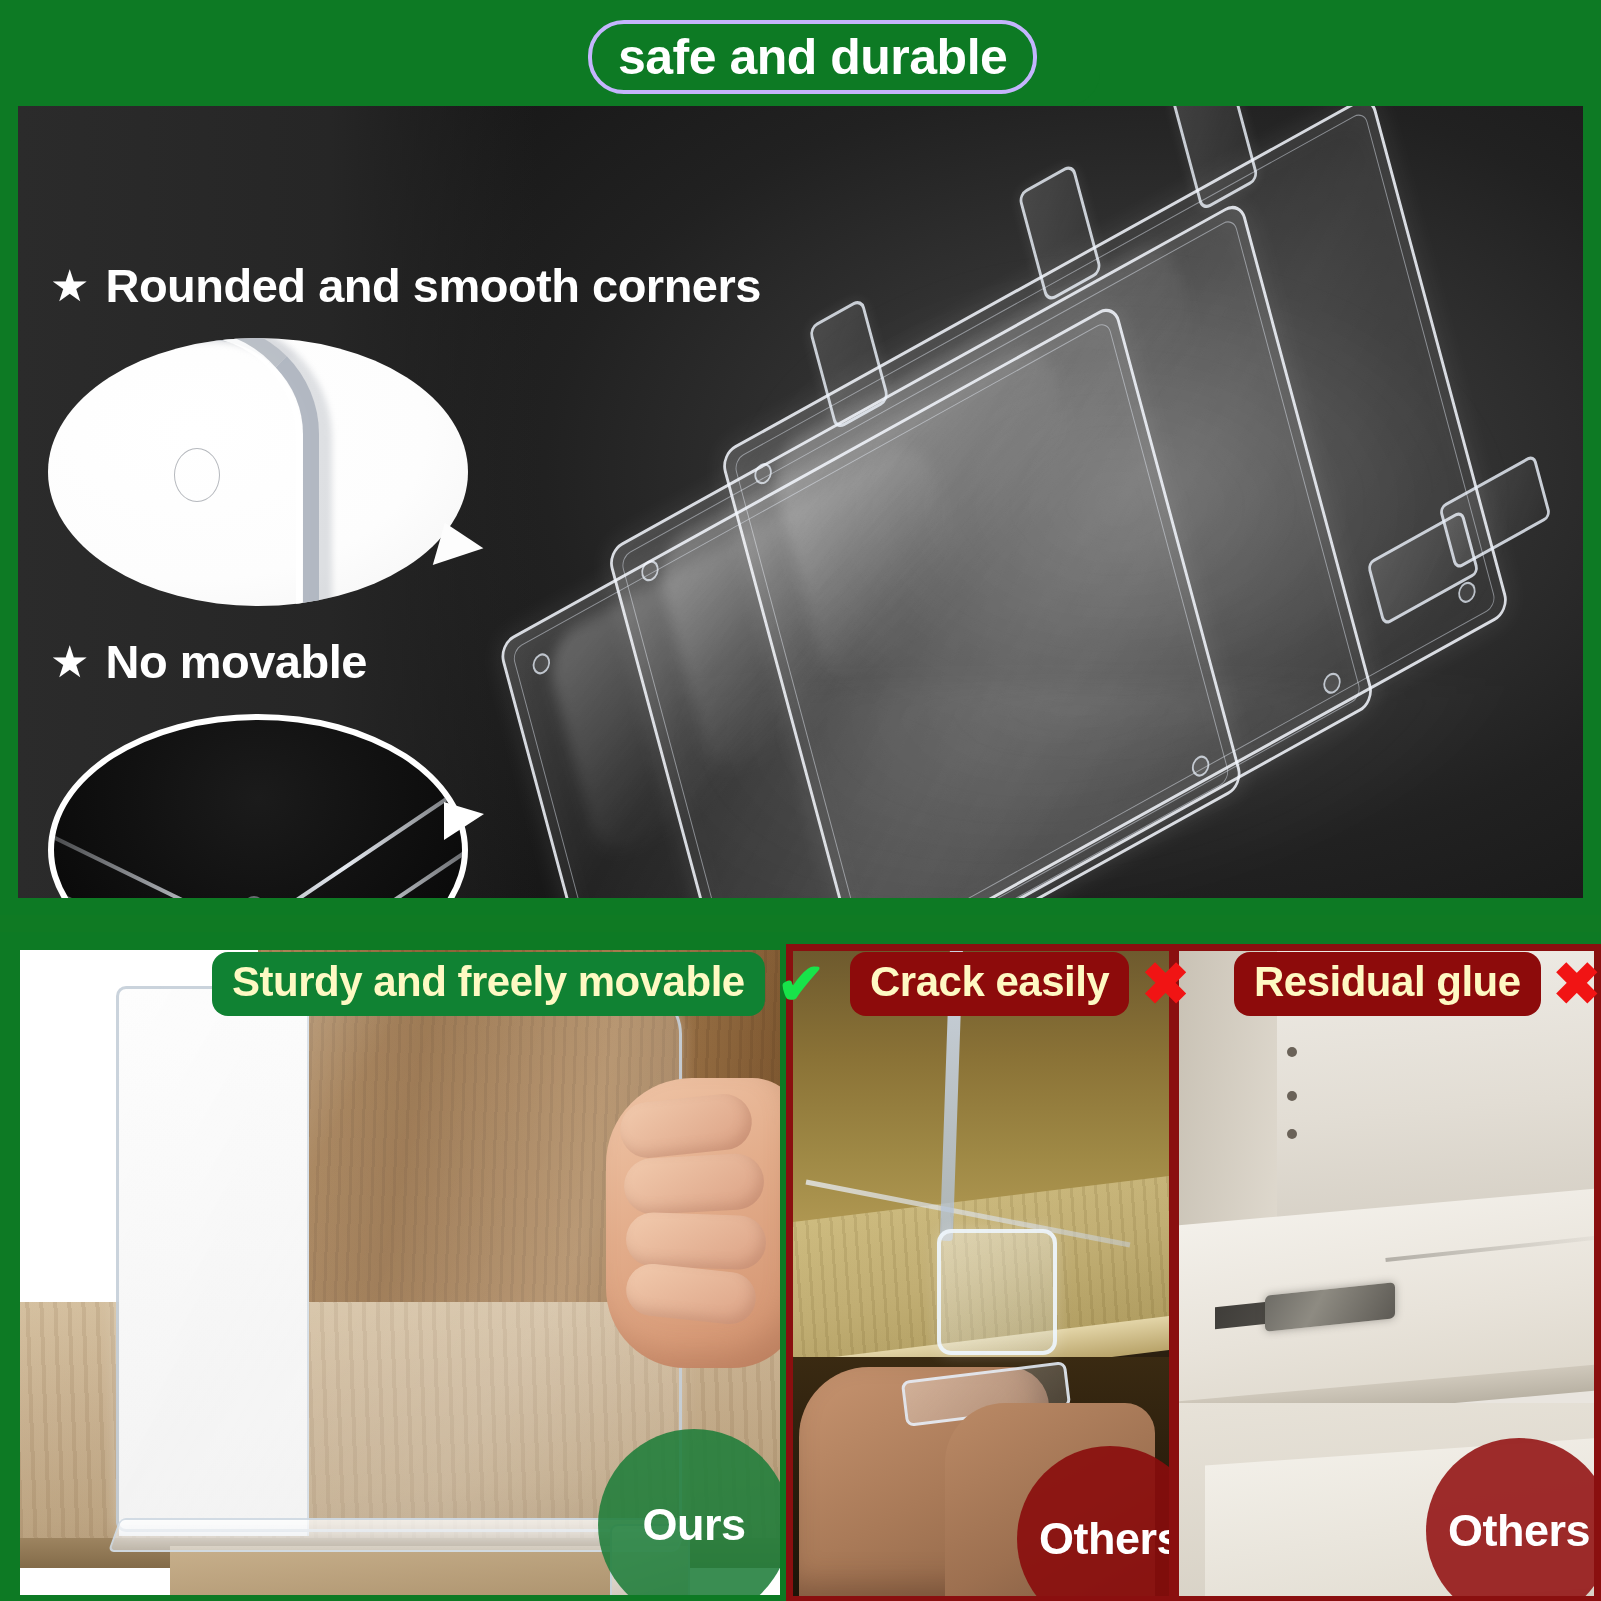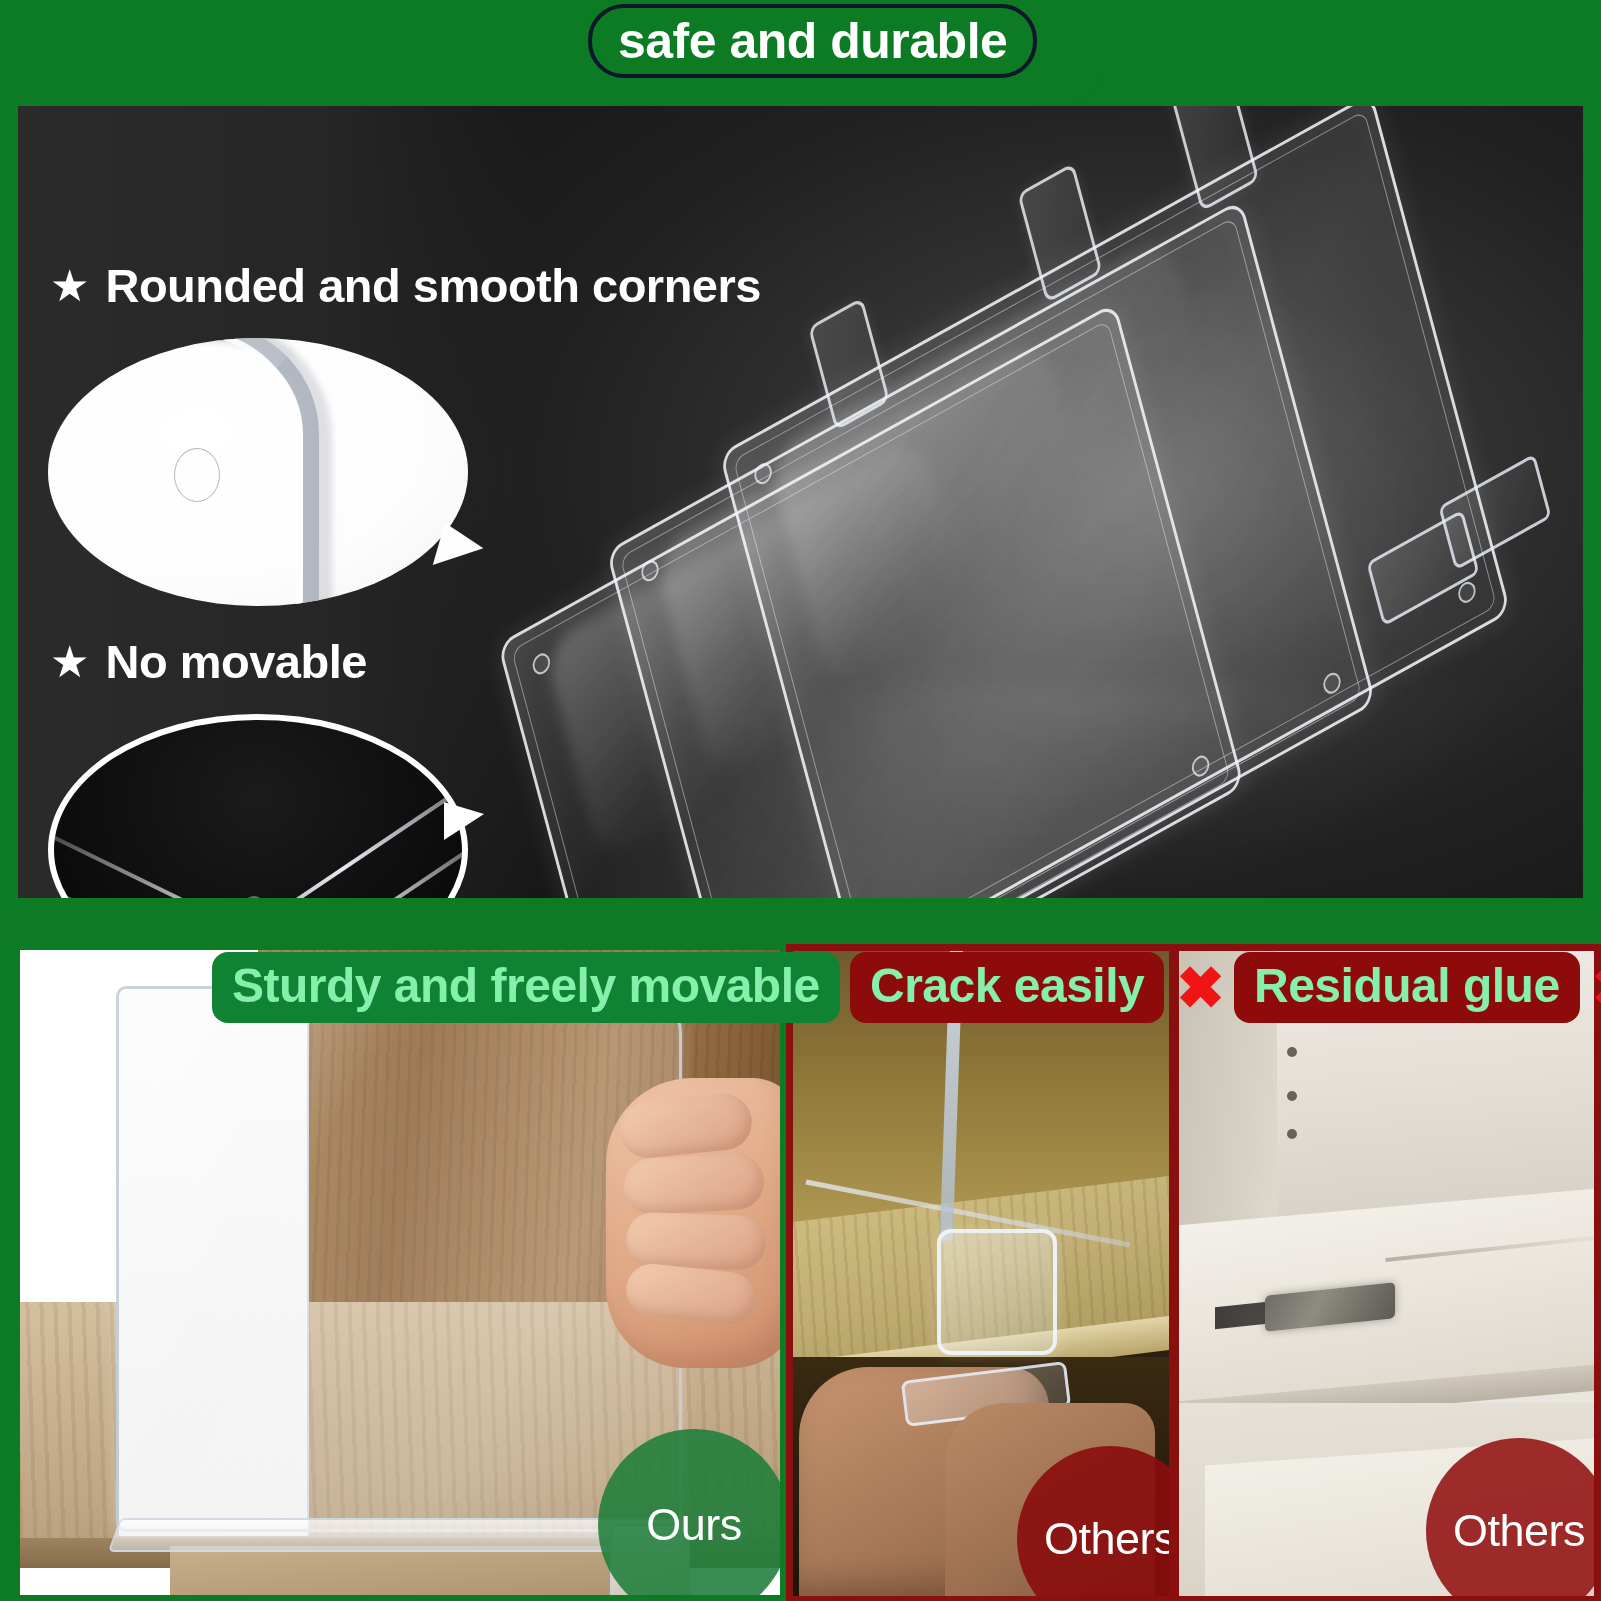--- a/index.html
+++ b/index.html
@@ -12,22 +12,22 @@
     background:
       radial-gradient(ellipse 1000px 650px at 72% 46%, #4a4a4a 0%, #333 30%, #212121 60%, #141414 100%);
     overflow:hidden;}
   .top-inner-left-fade{position:absolute;left:0;top:0;width:520px;height:100%;
     background:linear-gradient(90deg,#2b2b2b 0%,#262626 60%,rgba(38,38,38,0) 100%);}
 
   .header-bar{position:absolute;left:0;top:0;width:1100px;height:106px;background:#0d7a24;
     border-bottom-right-radius:34px;z-index:40;}
   .header-title{position:absolute;left:26px;top:12px;font-size:70px;line-height:82px;
     color:#ffffff;font-weight:700;letter-spacing:-1px;white-space:nowrap;}
-  .header-pill{position:absolute;left:588px;top:4px;height:66px;padding:0 26px;
-    border:4px solid #0f172a;border-radius:36px;display:flex;align-items:center;}
+  .header-pill{position:absolute;left:588px;top:20px;height:66px;padding:0 26px;
+    border:4px solid #c4b5fd;border-radius:36px;display:flex;align-items:center;}
   .header-pill span{font-size:50px;color:#ffffff;font-weight:700;letter-spacing:-0.5px;white-space:nowrap;}
 
   
   .feat{position:absolute;display:flex;align-items:center;gap:16px;z-index:30;}
   .feat .star{font-size:44px;color:#ffffff;line-height:1;}
   .feat .flabel{font-size:47px;color:#ffffff;font-weight:600;letter-spacing:-0.5px;white-space:nowrap;}
   .feat-1{left:32px;top:152px;}
   .feat-2{left:32px;top:528px;}
 
   
@@ -143,21 +143,21 @@
      background:linear-gradient(150deg,#f0c6a8 0%,#e3ad8b 42%,#d79a77 78%,#c98b68 100%);
      box-shadow:inset -12px -16px 26px rgba(150,95,70,.28);}
   .finger{position:absolute;border-radius:30px;background:linear-gradient(150deg,#f2cbae,#dba184);
      box-shadow:inset -5px -6px 12px rgba(150,95,70,.25);}
   .fi1{left:600px;top:148px;width:132px;height:56px;transform:rotate(-6deg);}
   .fi2{left:604px;top:206px;width:140px;height:56px;transform:rotate(-3deg);}
   .fi3{left:606px;top:264px;width:140px;height:54px;transform:rotate(2deg);}
   .fi4{left:606px;top:318px;width:130px;height:52px;transform:rotate(6deg);}
 
   .badge{position:absolute;border-radius:50%;display:flex;align-items:center;justify-content:center;}
-  .badge span{color:#ffffff;font-size:45px;font-weight:400;letter-spacing:-.5px;}
+  .badge span{color:#ffffff;font-size:45px;font-weight:700;letter-spacing:-.5px;}
   .b-ours{right:-10px;bottom:-26px;width:192px;height:192px;background:rgba(31,125,58,.88);}
   .b-oth1{right:-34px;bottom:-36px;width:186px;height:186px;background:rgba(137,12,12,.90);}
   .b-oth2{right:-18px;bottom:-28px;width:186px;height:186px;background:rgba(150,26,26,.92);}
 
   
   .ck-wall{position:absolute;left:0;top:0;width:100%;height:300px;
      background:linear-gradient(180deg,#6e5a2e 0%,#8a7236 35%,#a08a46 70%,#b59c56 100%);}
   .ck-shelf{position:absolute;left:0;top:248px;width:100%;height:170px;
      background:
        repeating-linear-gradient(86deg,rgba(120,100,50,.16) 0 3px,rgba(206,186,132,.06) 3px 12px),
@@ -203,21 +203,21 @@
      box-shadow:0 0 8px rgba(60,58,52,.4);}
   .gl-residue2{position:absolute;left:36px;top:350px;width:120px;height:22px;
      background:linear-gradient(120deg,#3f3d39,#5a5752);transform:skewY(-6deg);}
   .gl-scratch{position:absolute;left:206px;top:296px;width:210px;height:4px;
      background:linear-gradient(90deg,rgba(160,156,148,.75),rgba(200,196,188,.2));transform:rotate(-6deg);}
   .gl-pin{position:absolute;left:108px;width:10px;height:10px;border-radius:50%;background:#6a6258;}
 
   
   .lbl{position:absolute;top:20px;display:flex;align-items:center;gap:12px;z-index:30;}
   .lbl .chip{border-radius:16px;padding:6px 20px 10px 20px;display:flex;align-items:center;}
-  .lbl .chip span{font-size:48px;font-weight:700;color:#86efac;letter-spacing:-.5px;white-space:nowrap;}
+  .lbl .chip span{font-size:42px;font-weight:700;color:#fef9c3;letter-spacing:-.5px;white-space:nowrap;}
   .chip-green{background:#108233;}
   .chip-red{background:#8d0b0b;}
   .mark{font-size:58px;font-weight:700;line-height:1;}
   .mark-check{color:#18e34a;}
   .mark-x{color:#f11414;}
   .lbl-ours{left:212px;}
   .lbl-crack{left:850px;}
   .lbl-glue{left:1234px;}
 </style>
 </head>

